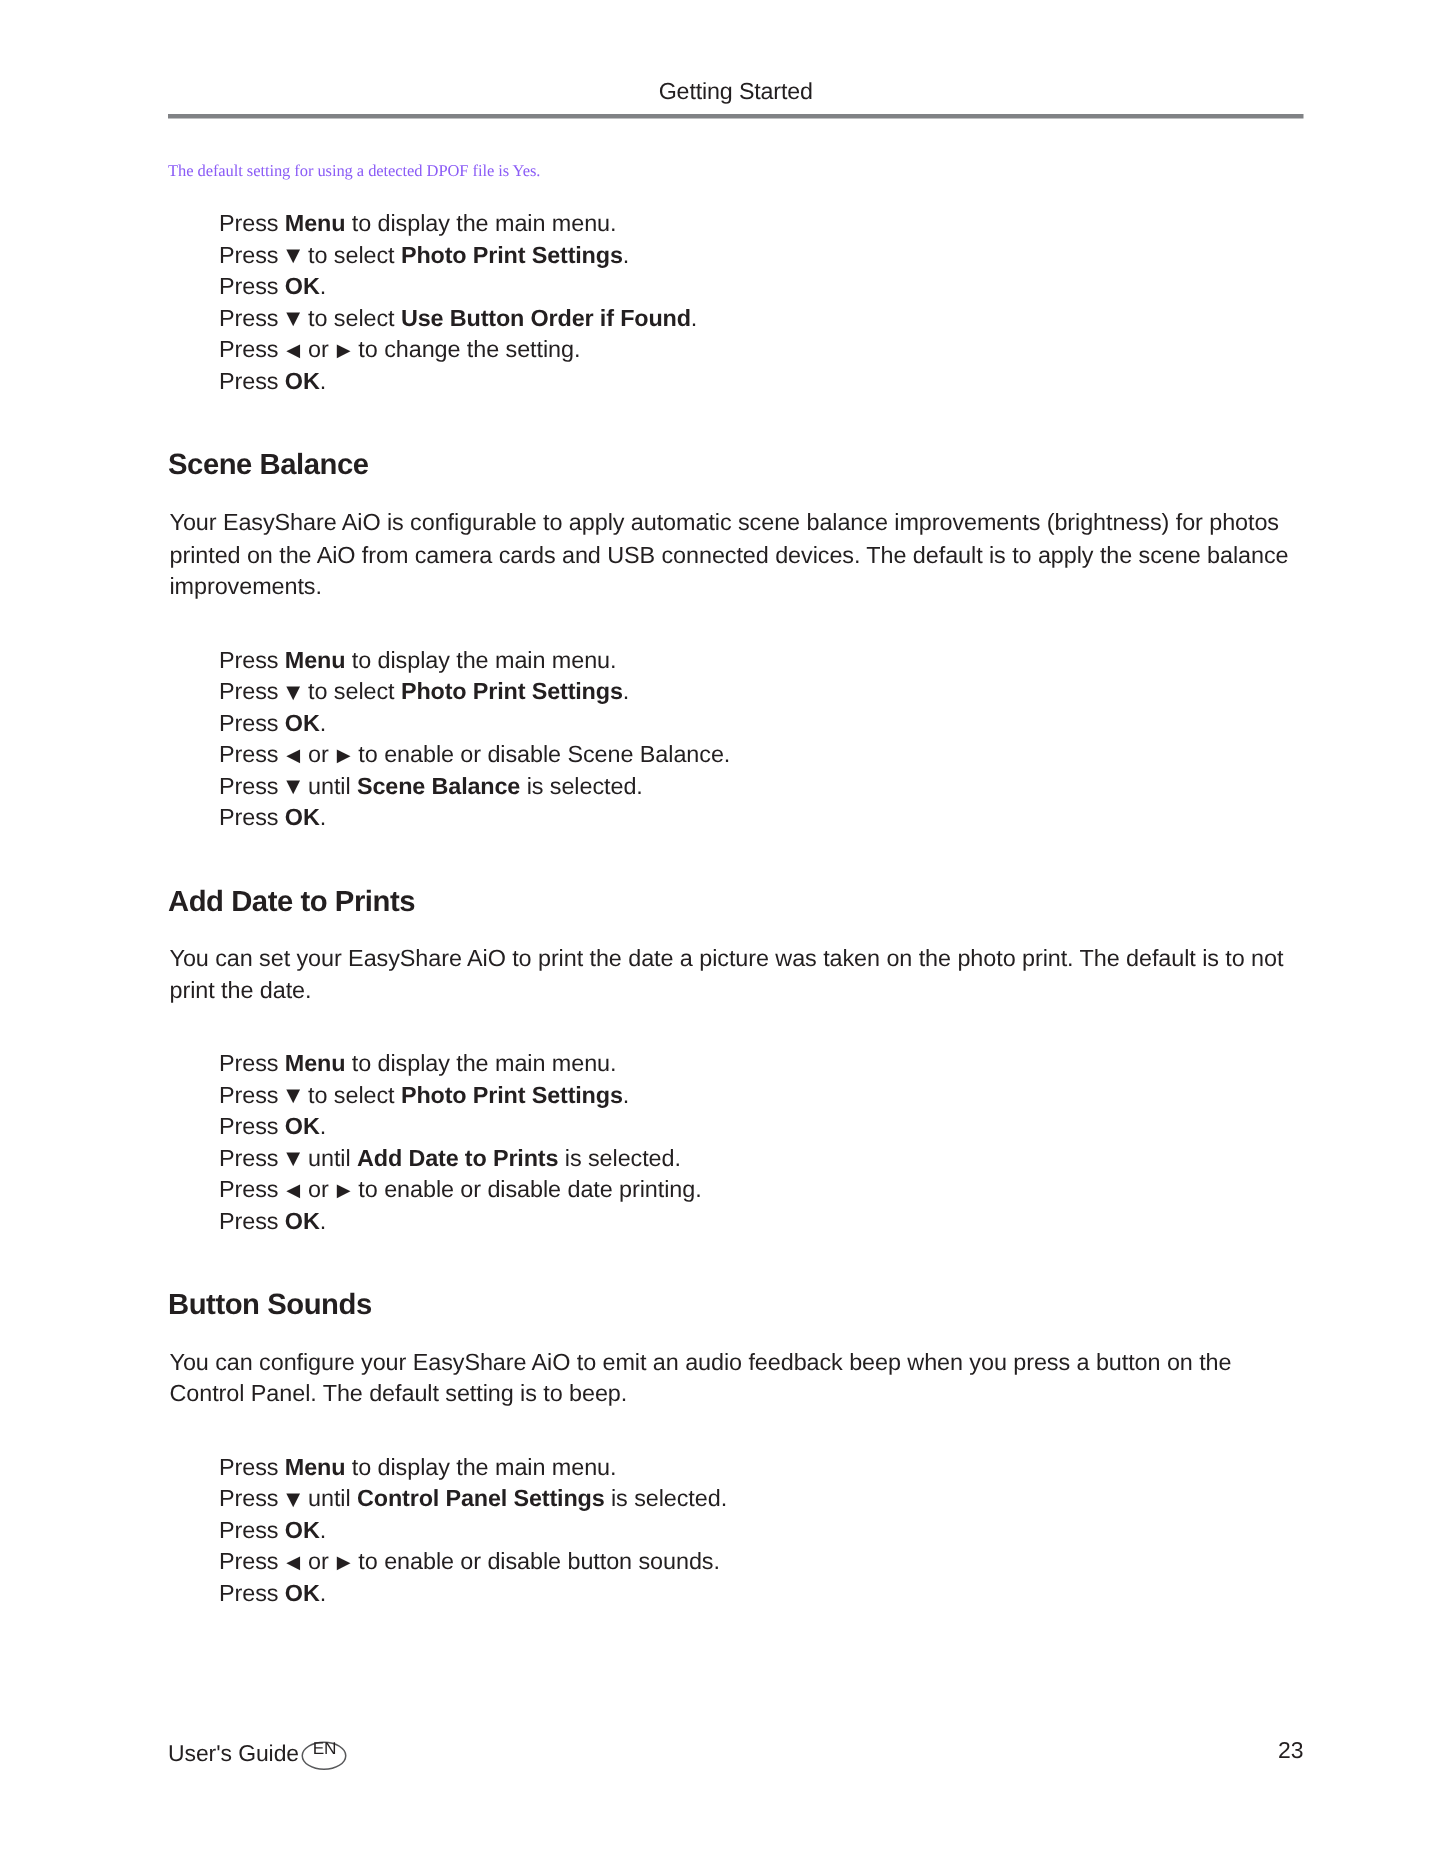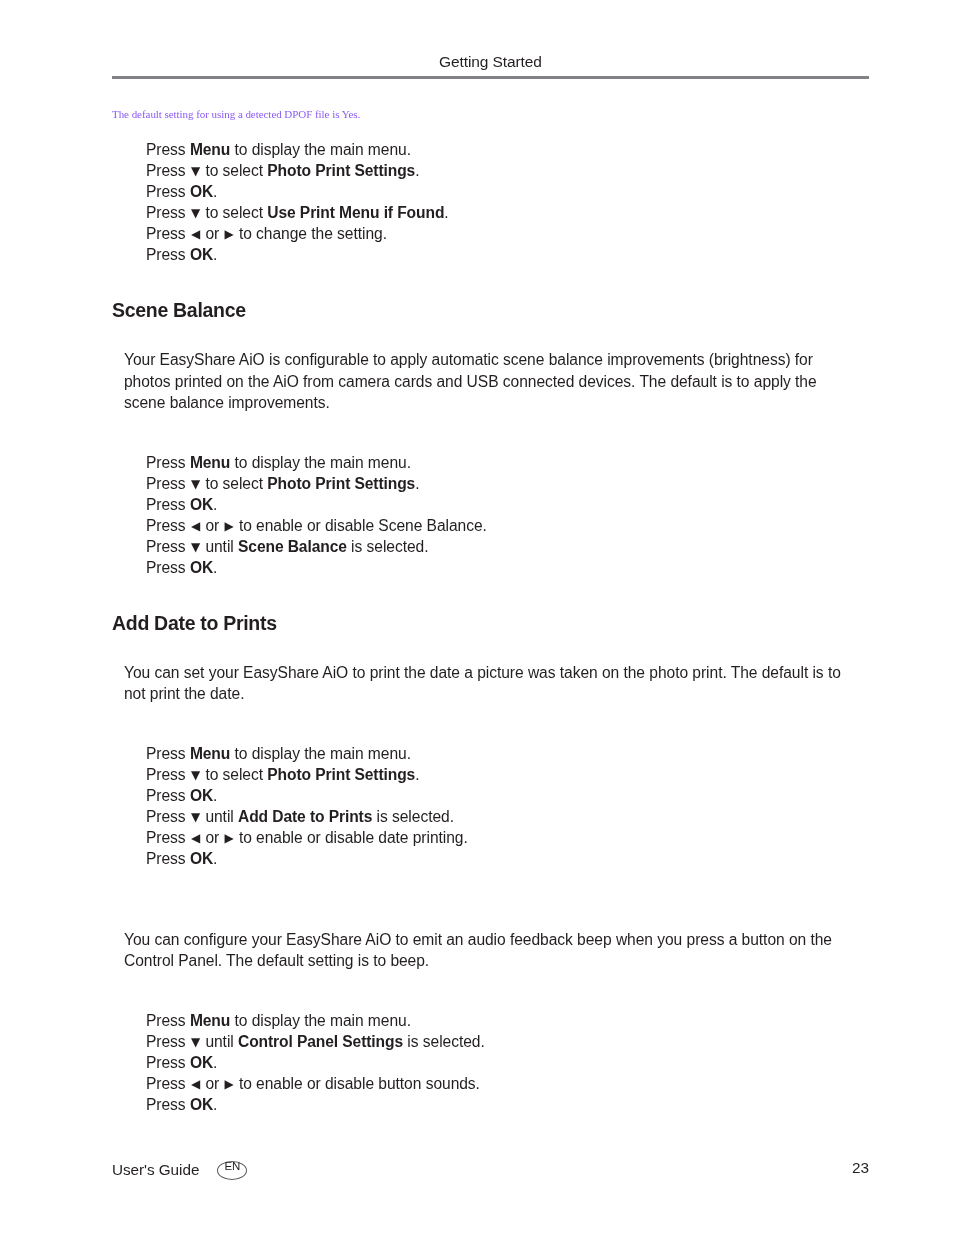--- a/index.html
+++ b/index.html
@@ -98,21 +98,21 @@
     font-weight: bold;
     color: #231f20;
     margin: 0;
     padding: 0;
     letter-spacing: -0.3px;
     line-height: 24px;
   }
   .body-para {
     font-size: 15.6px;
     line-height: 21.5px;
-    margin: 12px;
+    margin: 1px;
     padding: 0;
     color: #231f20;
     letter-spacing: -0.05px;
   }
 
   
   .block-intro { margin-bottom: 14px; }
   .sec-sp-before-heading { height: 21px; }
   .sec-sp-after-heading { height: 15px; }
   .sec-sp-after-para { height: 14px; }
@@ -124,21 +124,21 @@
     top: 1158px;
     width: 757px;
     height: 26px;
   }
   .footer-left {
     position: absolute;
     left: 0;
     top: 0;
     display: flex;
     align-items: center;
-    gap: 18px;
+    gap: 2px;
     height: 24px;
   }
   .footer-label {
     font-size: 15.3px;
     color: #231f20;
     line-height: 20px;
     letter-spacing: -0.05px;
   }
   .lang-badge {
     display: inline-flex;
@@ -179,21 +179,21 @@
   <div class="content">
 
     <div class="block-intro">
       <p class="intro-para">The default setting for using a detected DPOF file is Yes.</p>
     </div>
 
     <ol class="steps" id="dpof-steps">
         <li class="step">Press <b>Menu</b> to display the main menu.</li>
         <li class="step">Press <span class="glyph">▼</span> to select <b>Photo Print Settings</b>.</li>
         <li class="step">Press <b>OK</b>.</li>
-        <li class="step">Press <span class="glyph">▼</span> to select <b>Use Print Menu if Found</b>.</li>
+        <li class="step">Press <span class="glyph">▼</span> to select <b>Use Button Order if Found</b>.</li>
         <li class="step">Press <span class="glyph">◀</span> or <span class="glyph">▶</span> to change the setting.</li>
         <li class="step">Press <b>OK</b>.</li>
       </ol>
 
     <div id="sections">
         <div class="sec-sp-before-heading"></div>
         <div>
           <h2 class="section-heading">Scene Balance</h2>
           <div class="sec-sp-after-heading"></div>
           <p class="body-para">Your EasyShare AiO is configurable to apply automatic scene balance improvements (brightness) for photos printed on the AiO from camera cards and USB connected devices. The default is to apply the scene balance improvements.</p>
@@ -217,20 +217,21 @@
             <li class="step">Press <b>Menu</b> to display the main menu.</li>
             <li class="step">Press <span class="glyph">▼</span> to select <b>Photo Print Settings</b>.</li>
             <li class="step">Press <b>OK</b>.</li>
             <li class="step">Press <span class="glyph">▼</span> until <b>Add Date to Prints</b> is selected.</li>
             <li class="step">Press <span class="glyph">◀</span> or <span class="glyph">▶</span> to enable or disable date printing.</li>
             <li class="step">Press <b>OK</b>.</li>
           </ol>
         </div>
         <div class="sec-sp-before-heading"></div>
         <div>
+          <h2 class="section-heading">Button Sounds</h2>
           <div class="sec-sp-after-heading"></div>
           <p class="body-para">You can configure your EasyShare AiO to emit an audio feedback beep when you press a button on the Control Panel. The default setting is to beep.</p>
           <div class="sec-sp-after-para"></div>
           <ol class="steps">
             <li class="step">Press <b>Menu</b> to display the main menu.</li>
             <li class="step">Press <span class="glyph">▼</span> until <b>Control Panel Settings</b> is selected.</li>
             <li class="step">Press <b>OK</b>.</li>
             <li class="step">Press <span class="glyph">◀</span> or <span class="glyph">▶</span> to enable or disable button sounds.</li>
             <li class="step">Press <b>OK</b>.</li>
           </ol>

